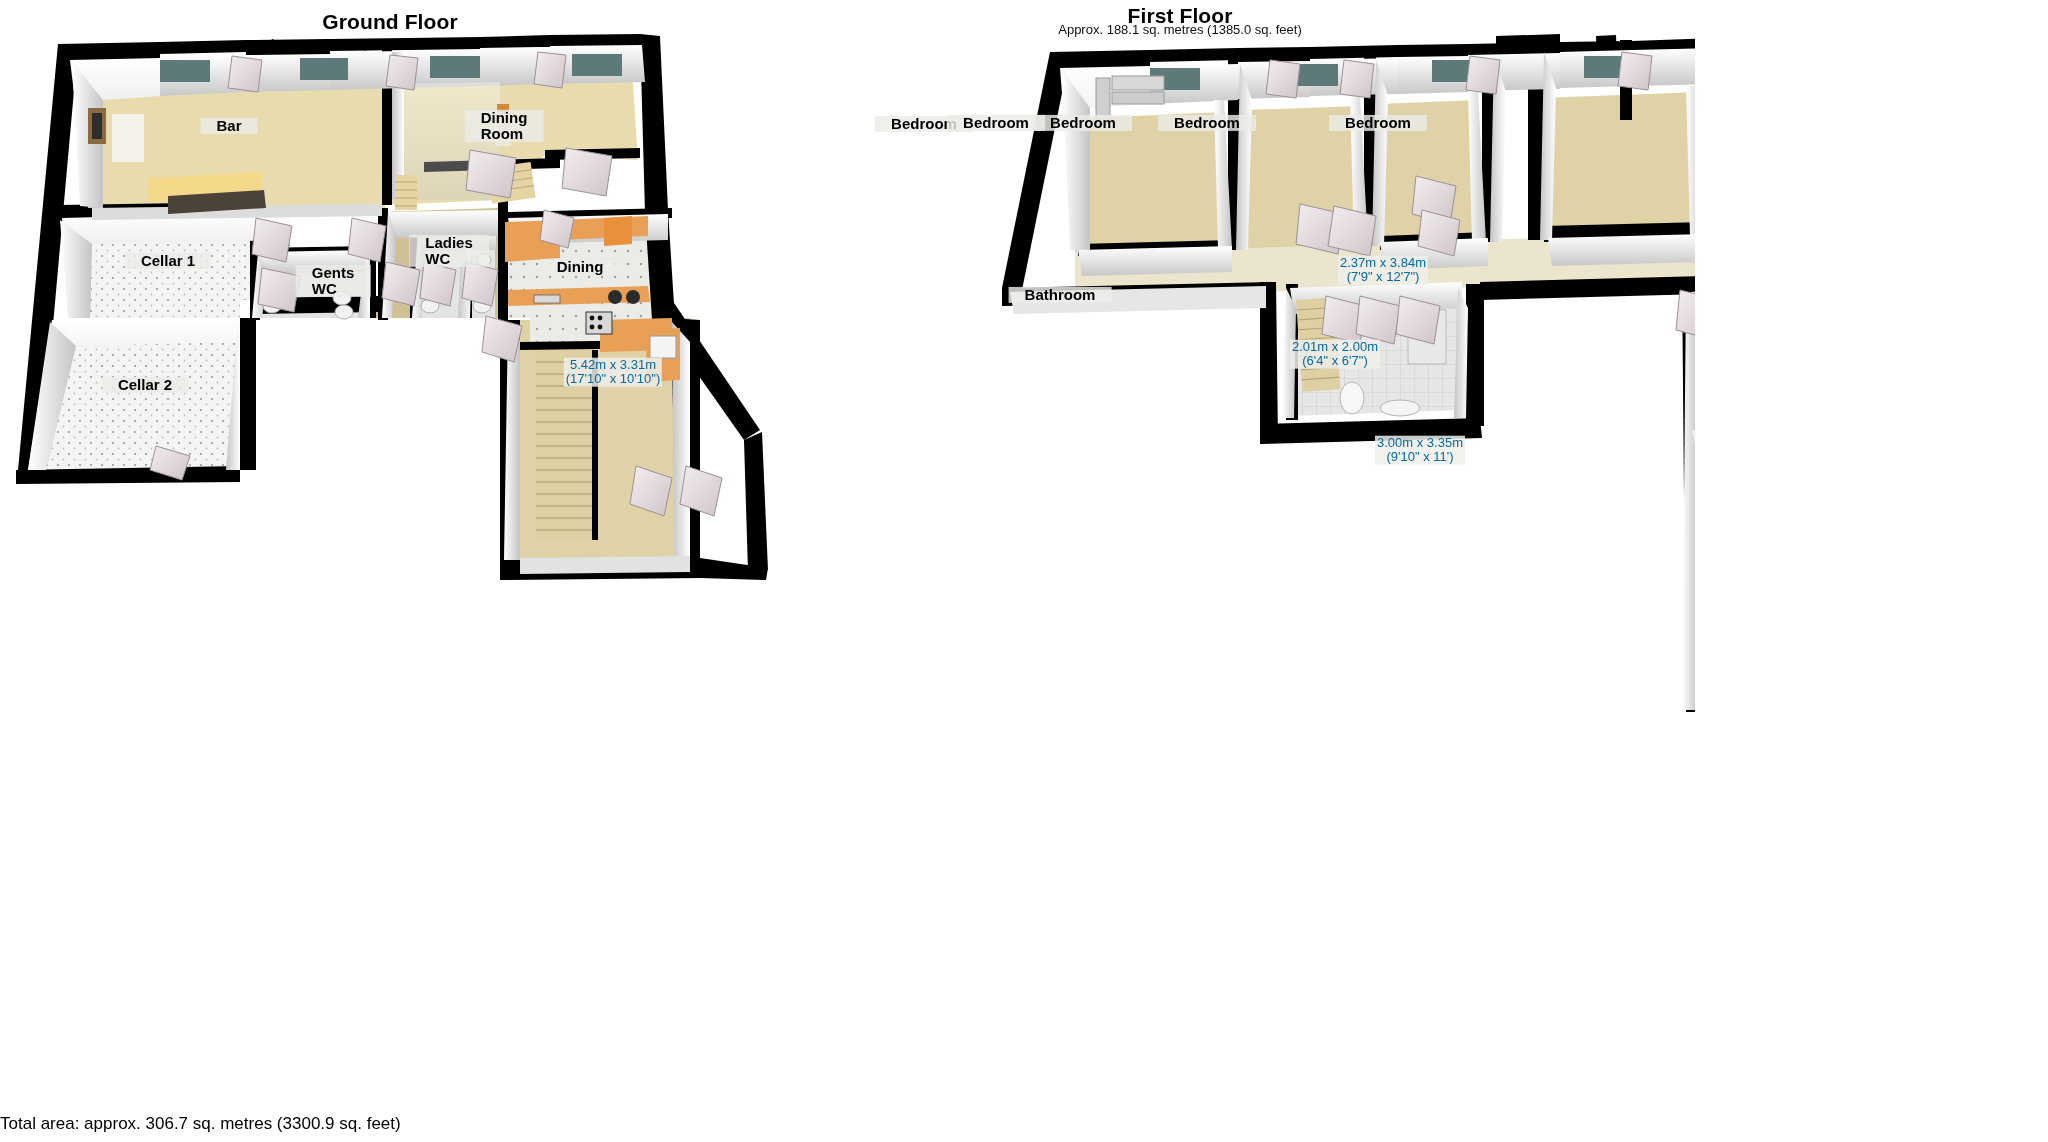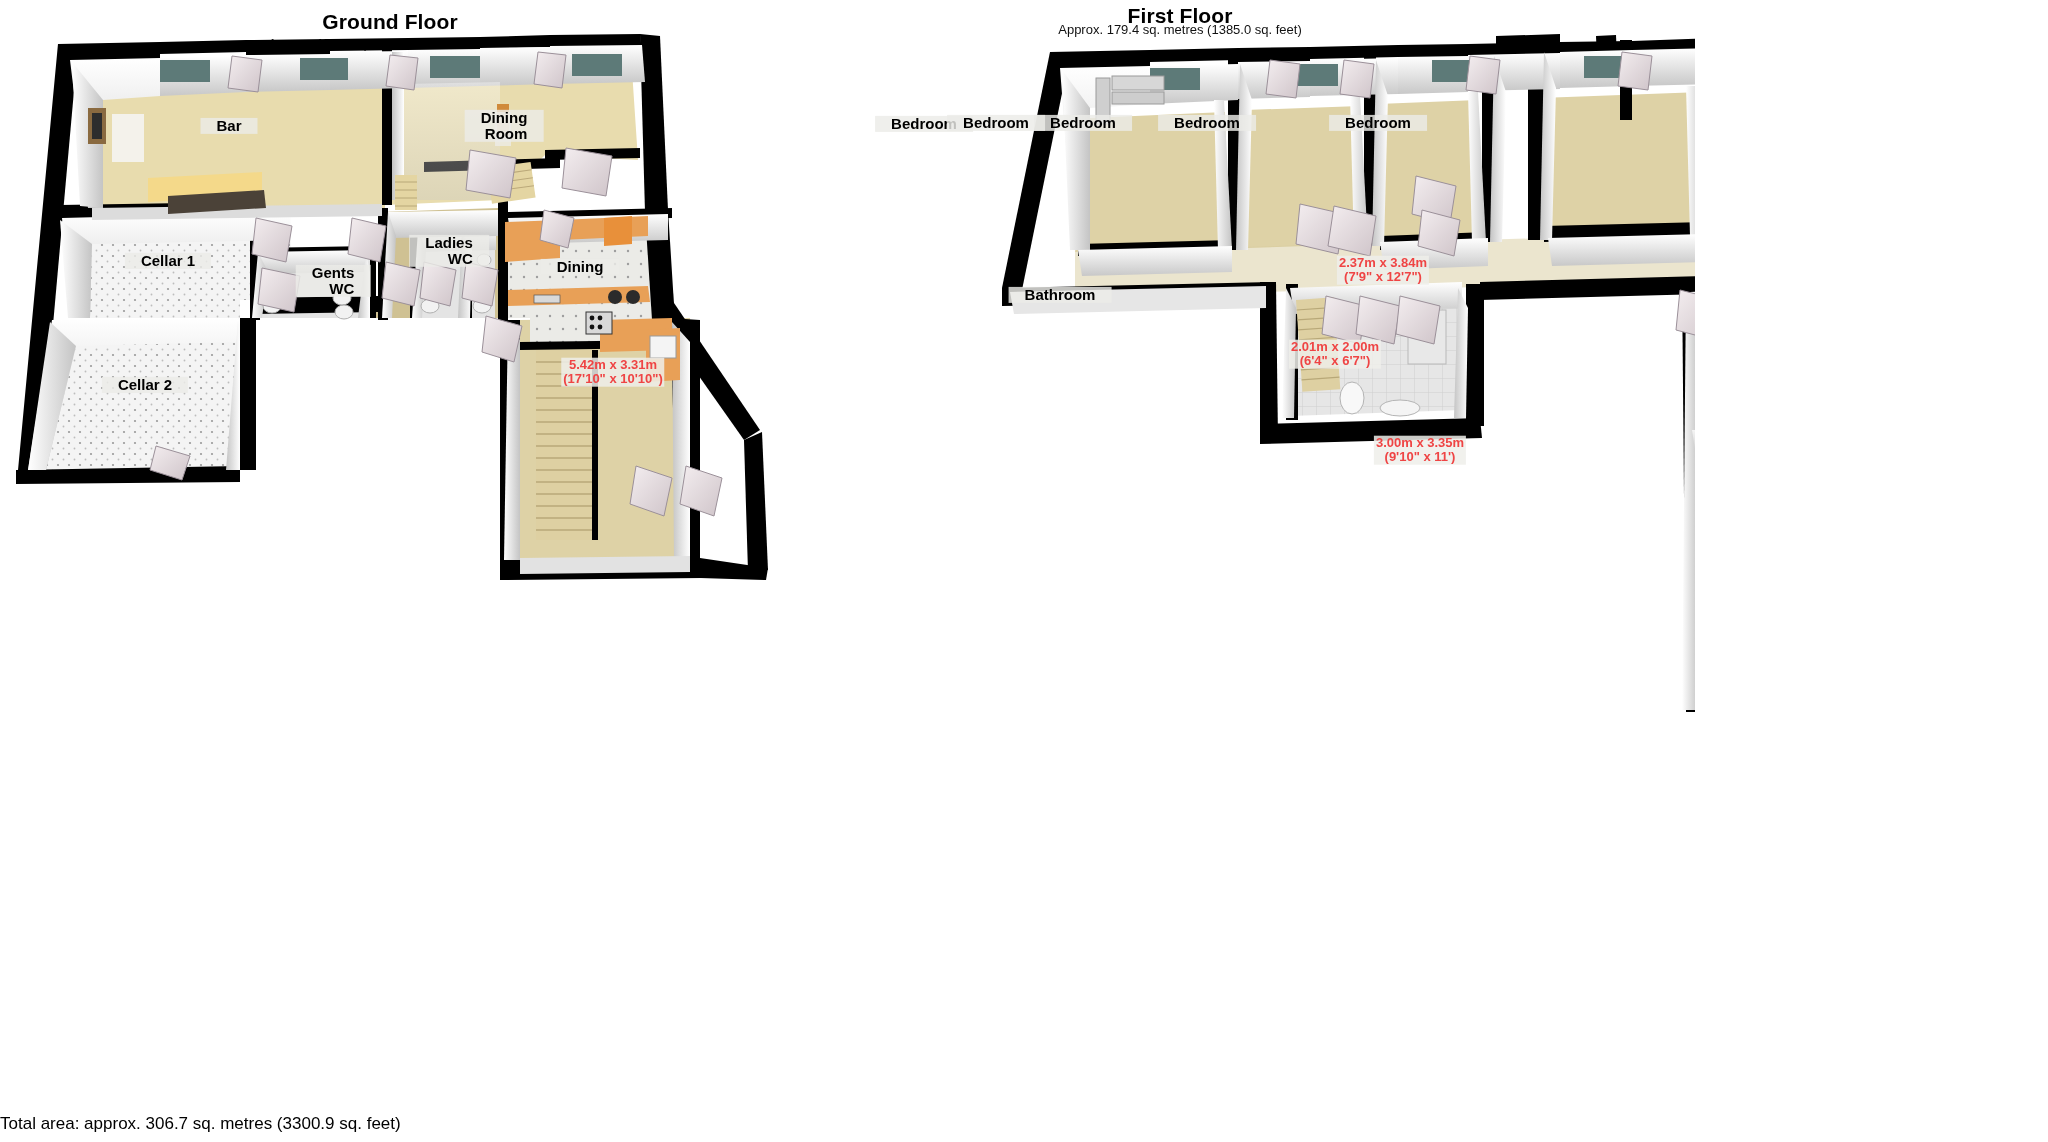--- a/index.html
+++ b/index.html
@@ -45,31 +45,31 @@
 
   
   .room-label {
     position: absolute;
     font-weight: bold;
     font-size: 15px;
     line-height: 1.08;
     color: #000;
     background: rgba(236,236,232,0.82);
     padding: 0px 16px;
-    text-align: right;
+    text-align: left;
     white-space: pre-line;
     transform: translate(-50%, -50%);
     pointer-events: none;
   }
   .dim-label {
     position: absolute;
-    font-weight: bold;
+    font-weight: normal;
     font-size: 13px;
     line-height: 1.1;
-    color: #ef4444;
+    color: #0369a1;
     background: rgba(238,238,234,0.85);
     padding: 0 2px;
     text-align: center;
     white-space: pre-line;
     transform: translate(-50%, -50%);
     pointer-events: none;
   }
 
   
   svg.plan { position: absolute; left: 0; top: 0; }
@@ -528,21 +528,21 @@
 
   <div class="room-label" style="left:449px; top:251px;">Ladies
 WC</div>
 
   <div class="room-label" style="left:580px; top:267px;">Dining</div>
 
   <div class="dim-label" style="left:613px; top:372px;">5.42m x 3.31m
 (17'10" x 10'10")</div>
 
   <div class="floor-title" style="left:1040px; top:4px; width:280px;">First Floor</div>
-  <div class="floor-sub" style="left:1030px; top:22px; width:300px;">Approx. 179.4 sq. metres (1385.0 sq. feet)</div>
+  <div class="floor-sub" style="left:1030px; top:22px; width:300px;">Approx. 188.1 sq. metres (1385.0 sq. feet)</div>
 
   <div class="room-label" style="left:924px; top:124px;">Bedroom</div>
 
   <div class="room-label" style="left:996px; top:123px;">Bedroom</div>
 
   <div class="room-label" style="left:1083px; top:123px;">Bedroom</div>
 
   <div class="room-label" style="left:1207px; top:123px;">Bedroom</div>
 
   <div class="room-label" style="left:1378px; top:123px;">Bedroom</div>

